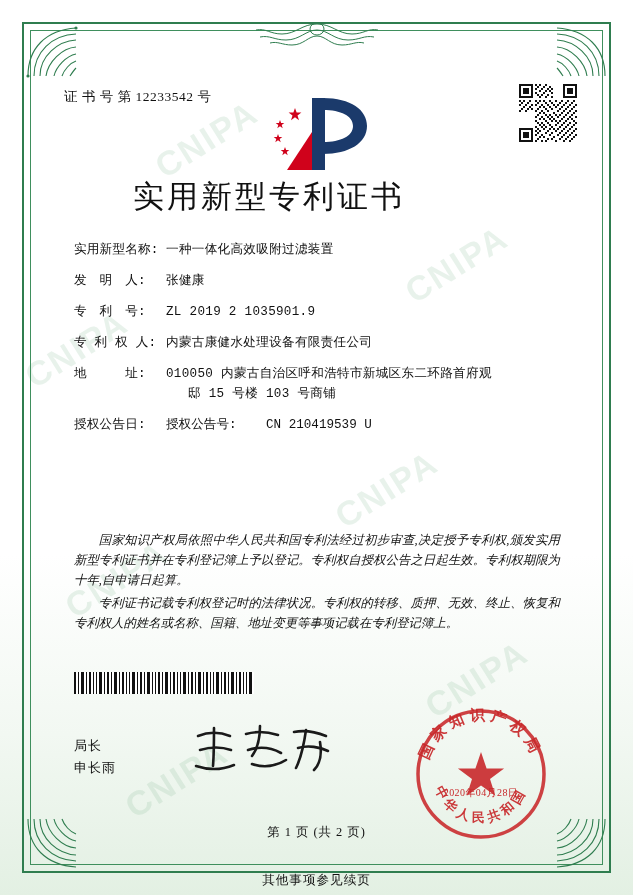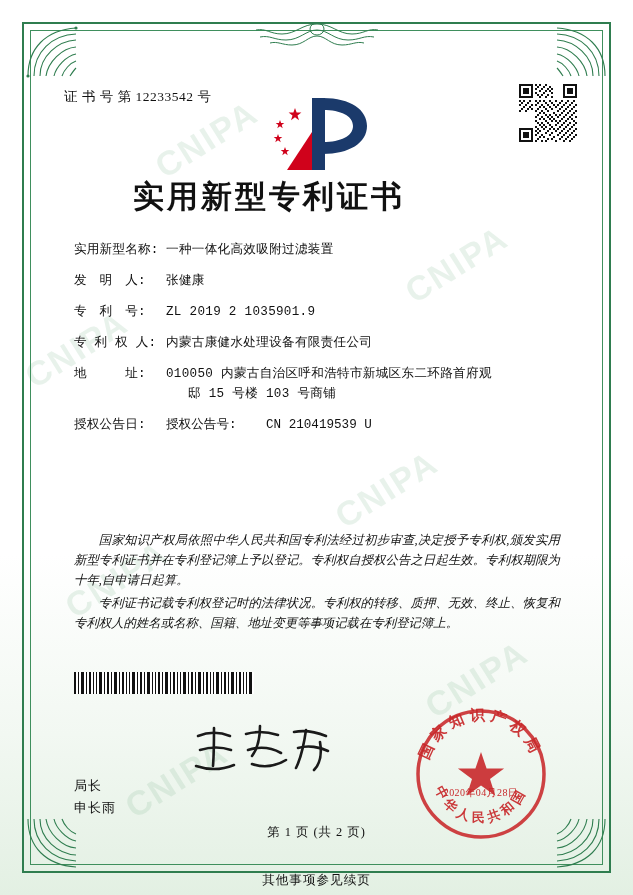--- a/index.html
+++ b/index.html
@@ -115,21 +115,21 @@
 
   
   .doc-title {
     position: absolute;
     left: 0;
     top: 176px;
     width: 538px;
     text-align: center;
     font-family: "DejaVu Serif", serif;
     font-size: 31px;
-    font-weight: bold;
+    font-weight: normal;
     letter-spacing: 3px;
     color: #111;
   }
 
   
   .fields {
     position: absolute;
     left: 74px;
     top: 244px;
     width: 486px;
@@ -197,21 +197,20 @@
 
   
   .sig-label {
     position: absolute;
     left: 74px;
     top: 735px;
     font-size: 13px;
     line-height: 22px;
     letter-spacing: 1px;
     color: #111;
-    margin-top: 40px;
   }
   .sig-hand {
     position: absolute;
     left: 186px;
     top: 720px;
     width: 150px;
     height: 58px;
     font-family: "DejaVu Serif", serif;
     font-size: 36px;
     font-style: italic;

